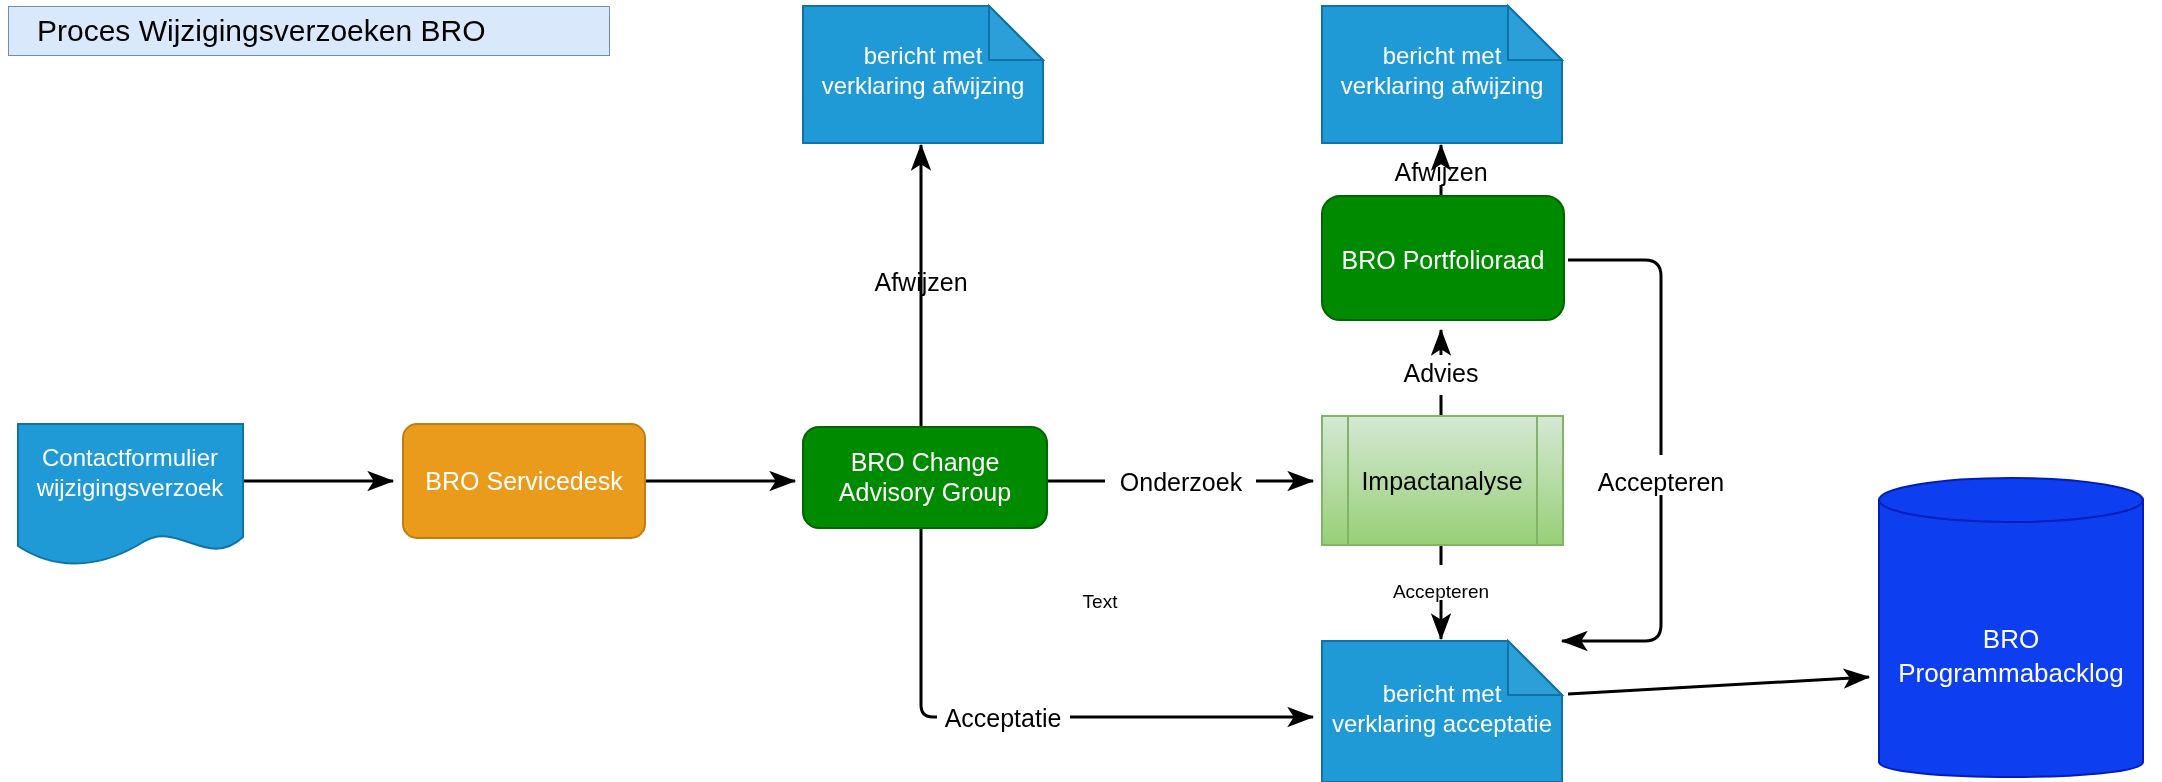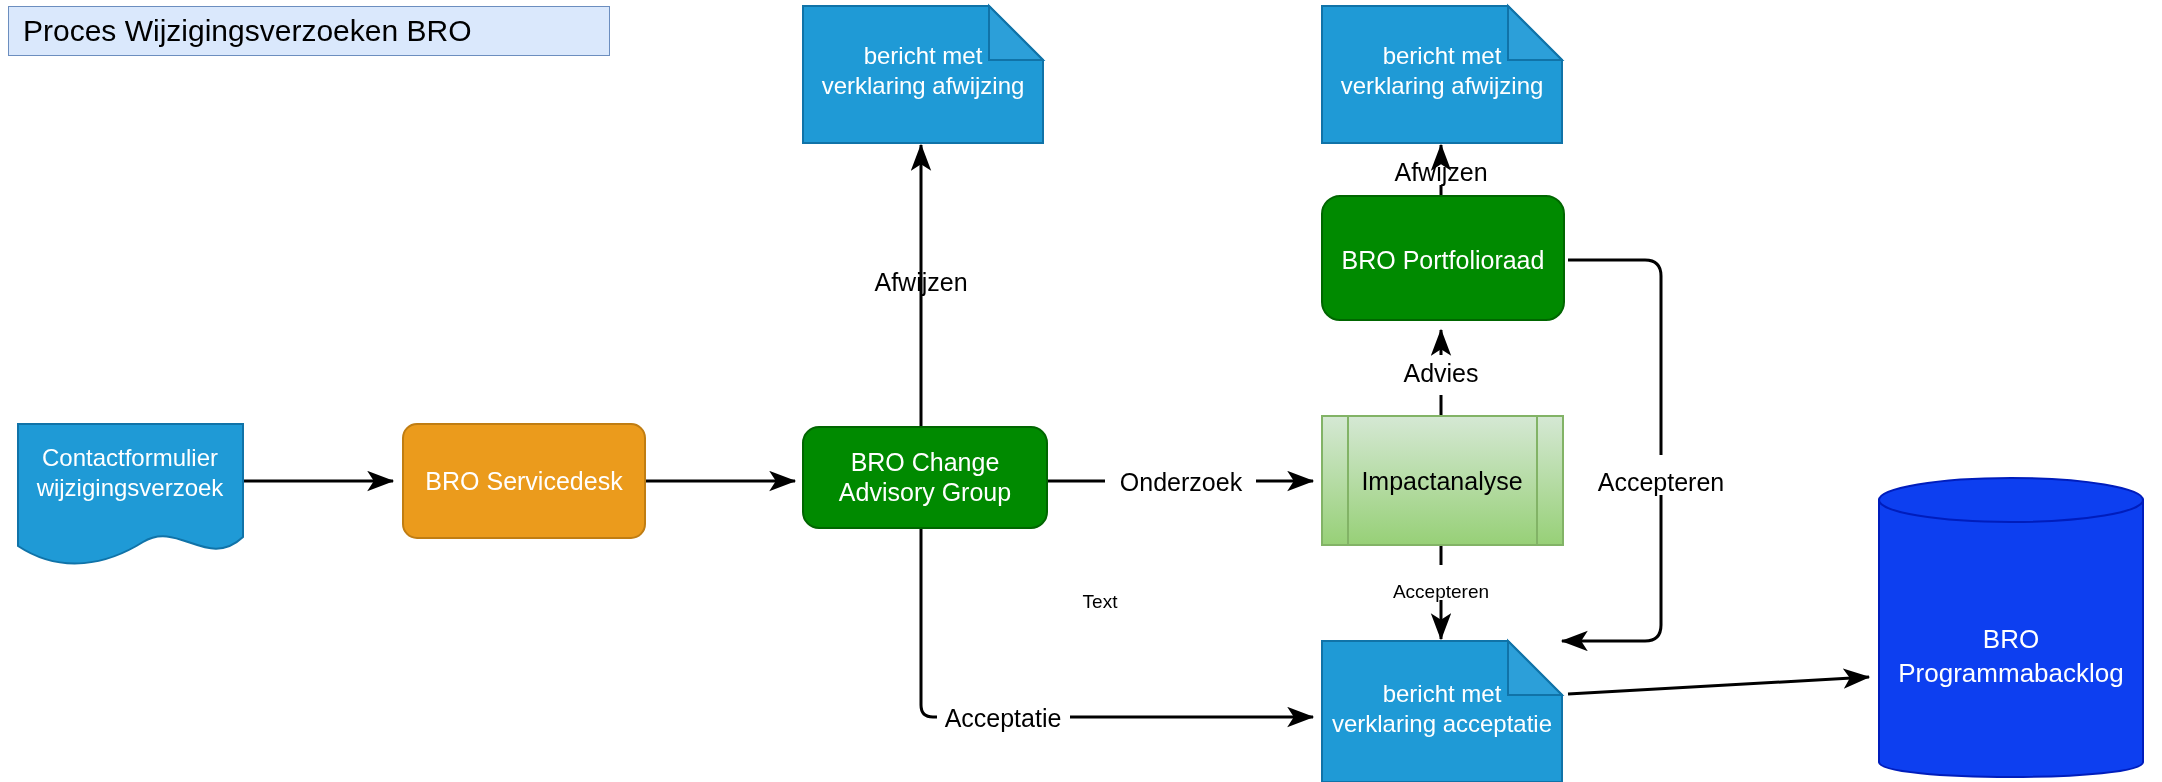--- a/index.html
+++ b/index.html
@@ -30,21 +30,21 @@
     position: absolute;
     left: 8px;
     top: 6px;
     width: 602px;
     height: 50px;
     background: #dae8fc;
     border: 1px solid #6c8ebf;
     box-sizing: border-box;
     display: flex;
     align-items: center;
-    padding-left: 14px;
+    padding-left: 28px;
   }
   .title-box span {
     font-size: 30px;
     color: #000000;
     line-height: 1;
     white-space: nowrap;
   }
   text {
     font-family: "Liberation Sans", sans-serif;
     fill: #000000;

